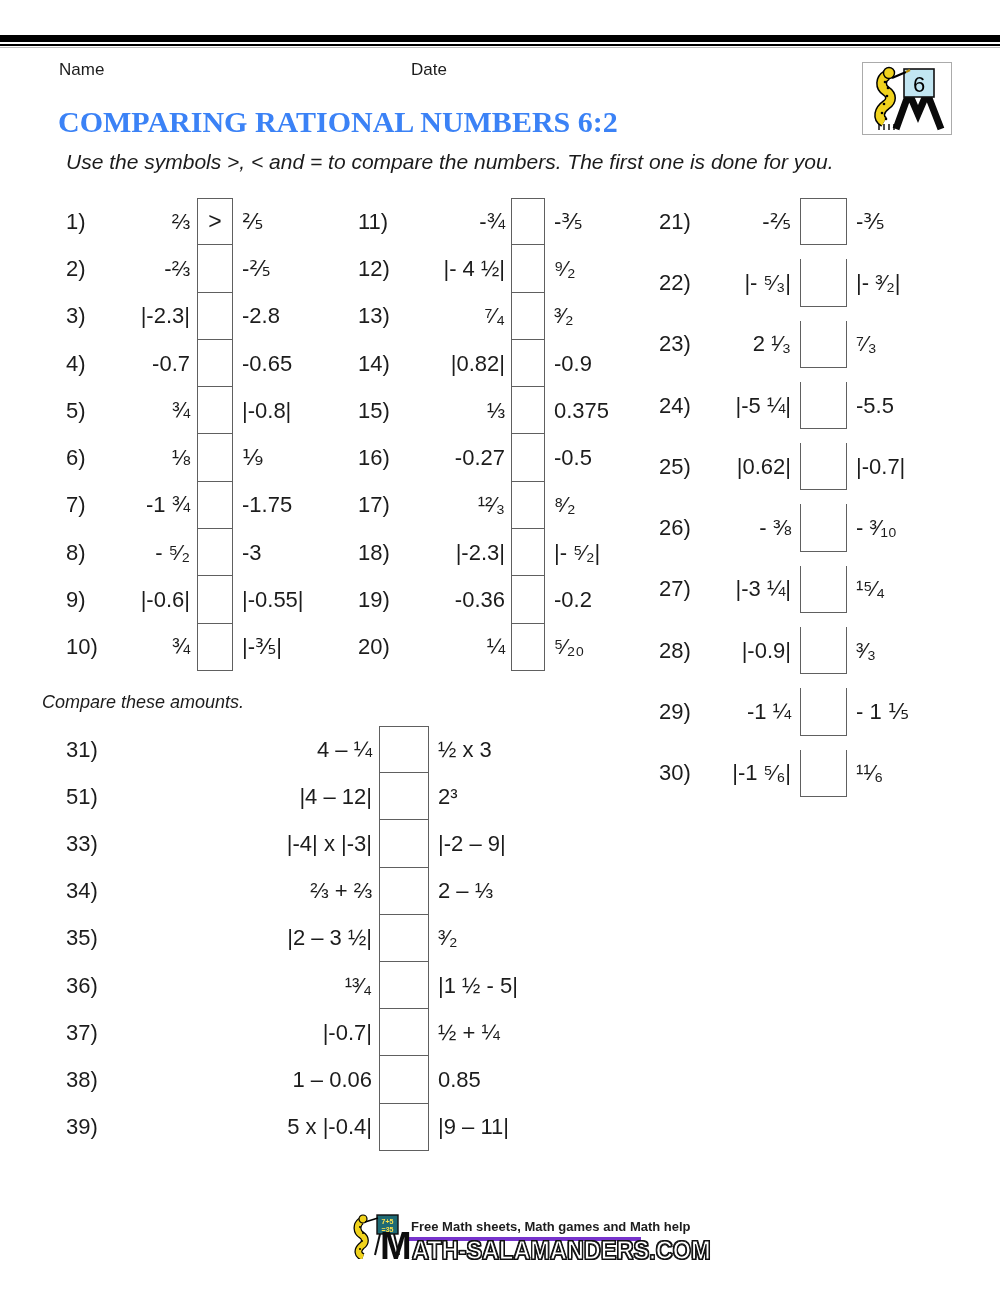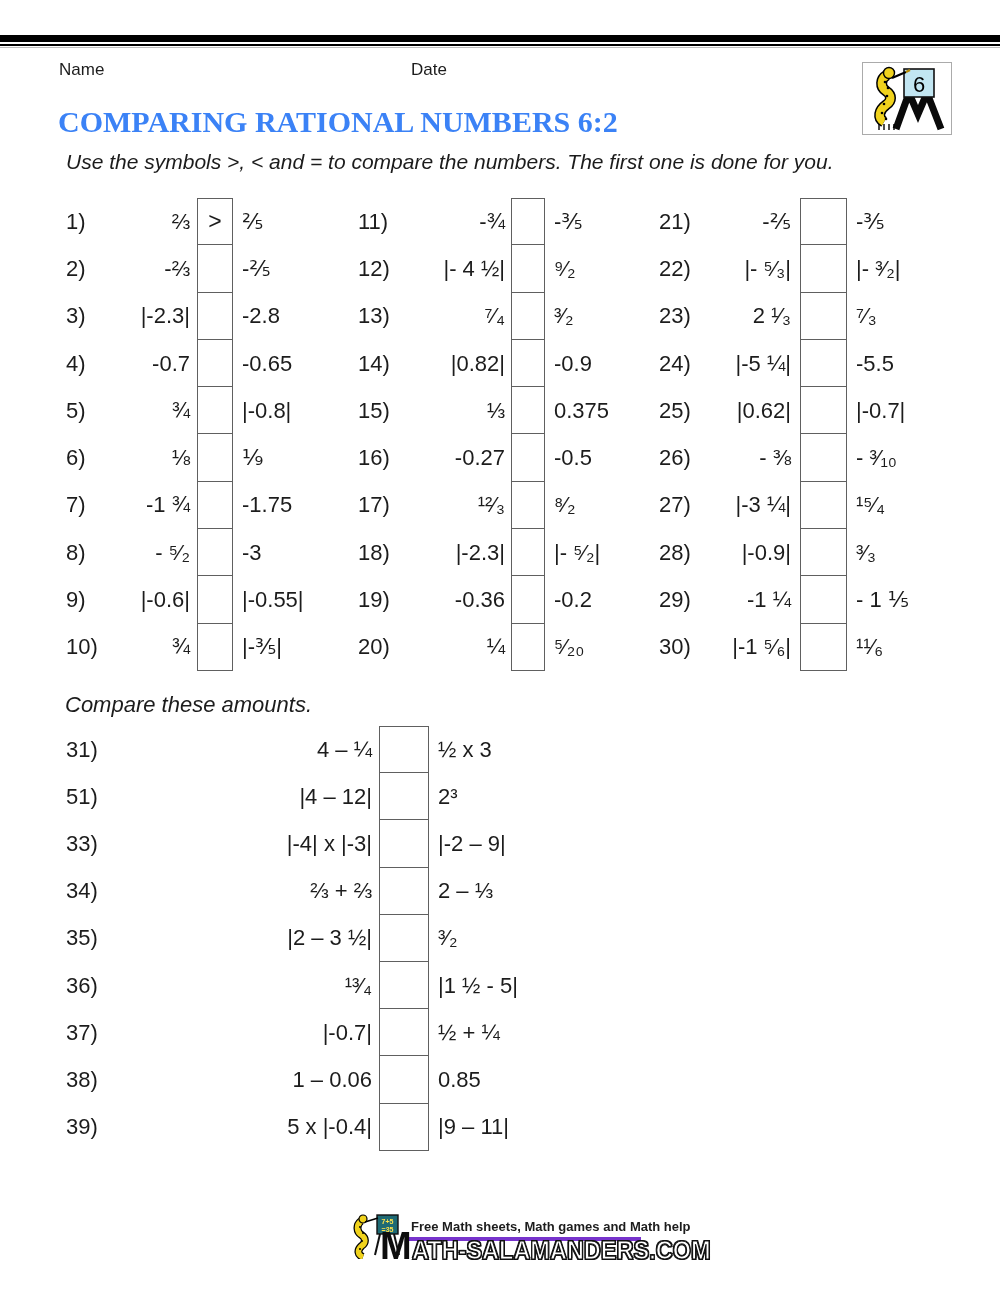--- a/index.html
+++ b/index.html
@@ -7,36 +7,36 @@
         font-family:"Liberation Sans","DejaVu Sans",sans-serif;color:#1c1c1c;}
   .bar1{position:absolute;left:0;top:35px;width:1000px;height:7px;background:#000;}
   .bar2{position:absolute;left:0;top:44px;width:1000px;height:2px;background:#000;}
   .bar3{position:absolute;left:0;top:47px;width:1000px;height:1px;background:#bdbdbd;}
   .name-label{position:absolute;left:59px;top:60px;font-size:17px;}
   .date-label{position:absolute;left:411px;top:60px;font-size:17px;}
   .logo-box{position:absolute;left:862px;top:62px;width:88px;height:71px;border:1px solid #ababab;background:#fff;}
   .page-title{position:absolute;left:58px;top:105px;font-family:"Liberation Serif","DejaVu Serif",serif;
         font-size:30px;font-weight:600;color:#3b82f6;letter-spacing:0px;white-space:nowrap;}
   .instructions{position:absolute;left:59px;top:150px;font-size:21px;font-style:italic;white-space:nowrap;margin-left:7px;}
-  .compare-heading{position:absolute;left:65px;top:692px;font-size:22px;font-style:italic;white-space:nowrap;}
+  .compare-heading{position:absolute;left:42px;top:692px;font-size:18px;font-style:italic;white-space:nowrap;}
 
   .pcol{position:absolute;display:flex;flex-direction:column;}
   .prow{display:flex;align-items:center;height:47.3px;}
   .pnum{font-size:22px;}
   .pleft{font-size:22px;text-align:right;white-space:nowrap;}
   .pright{font-size:22px;text-align:left;white-space:nowrap;margin-left:9px;}
   .pbox{align-self:stretch;box-sizing:border-box;border:1px solid #606060;background:#fff;
         display:flex;align-items:center;justify-content:center;font-size:23px;}
   .prow + .prow .pbox{border-top:none;}
 
   .c1{left:66px;top:198px;}
   .c1 .pnum{width:44px;} .c1 .pleft{width:80px;} .c1 .pbox{width:36px;margin-left:7px;}
   .c2{left:358px;top:198px;}
   .c2 .pnum{width:52px;} .c2 .pleft{width:95px;} .c2 .pbox{width:34px;margin-left:6px;}
-  .c3{left:659px;top:198px;}
+  .c3{left:659px;top:198px;gap:14px;}
   .c3 .pnum{width:52px;} .c3 .pleft{width:80px;} .c3 .pbox{width:47px;margin-left:9px;}
   .c4{left:66px;top:726px;}
   .c4 .prow{height:47.2px;}
   .c4 .pnum{width:60px;} .c4 .pleft{width:246px;} .c4 .pbox{width:50px;margin-left:7px;}
 
   .footer{position:absolute;left:352px;top:1213px;width:310px;height:62px;}
   .footer-icon{position:absolute;left:0;top:0;}
   .tagline{position:absolute;left:59px;top:6px;font-size:13px;font-weight:bold;white-space:nowrap;}
   .purple-bar{position:absolute;left:57px;top:24px;width:232px;height:4px;background:#7733cc;}
   .site-line{position:absolute;left:28px;top:14px;display:flex;align-items:baseline;white-space:nowrap;}

